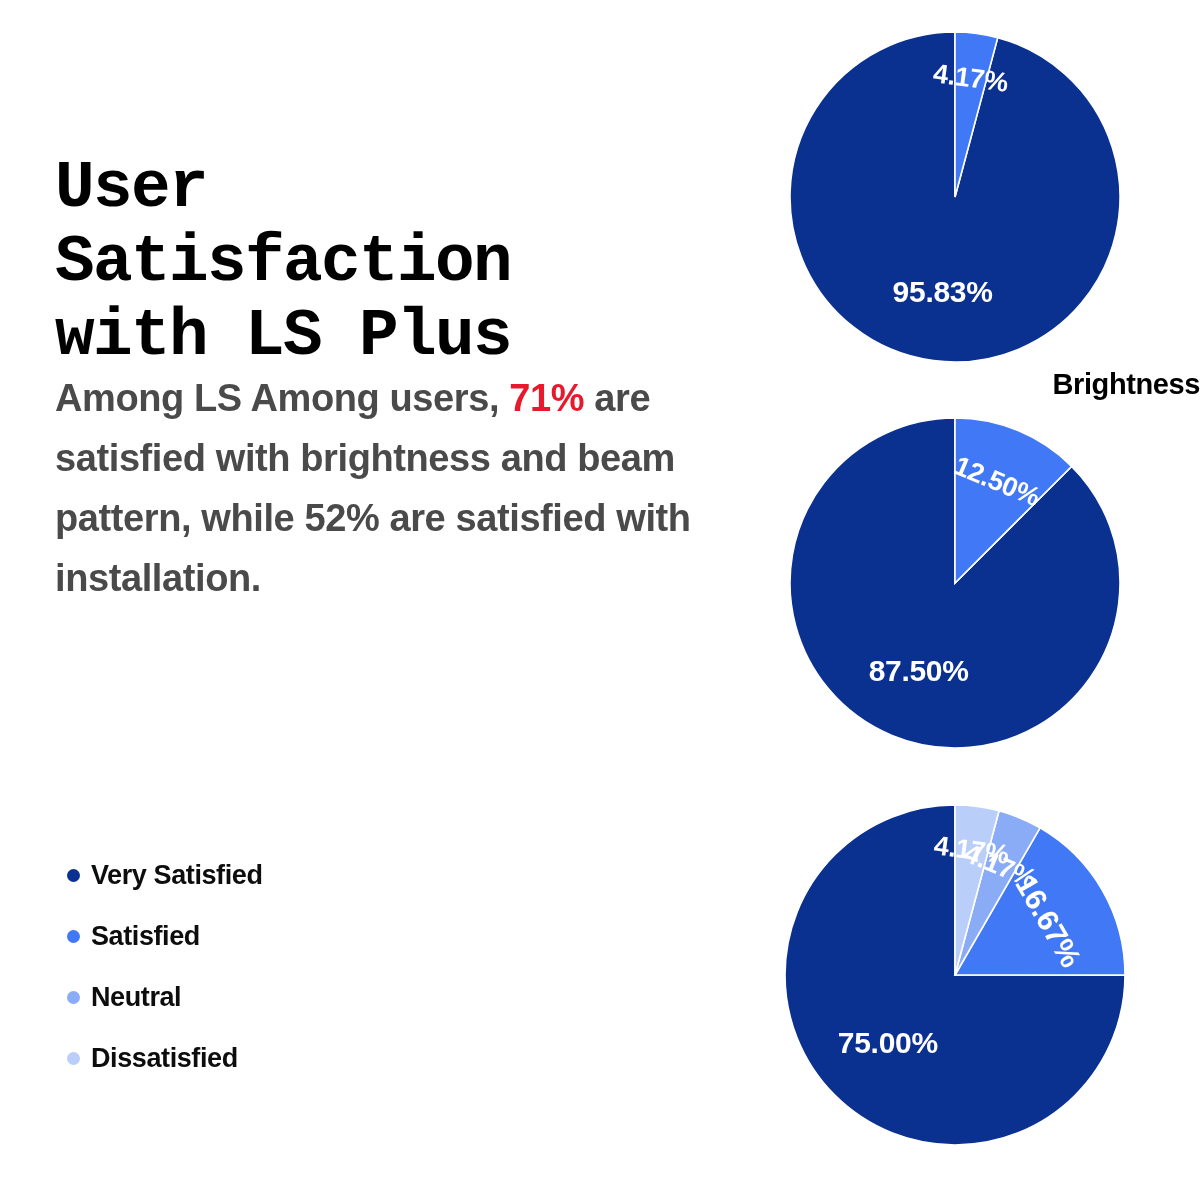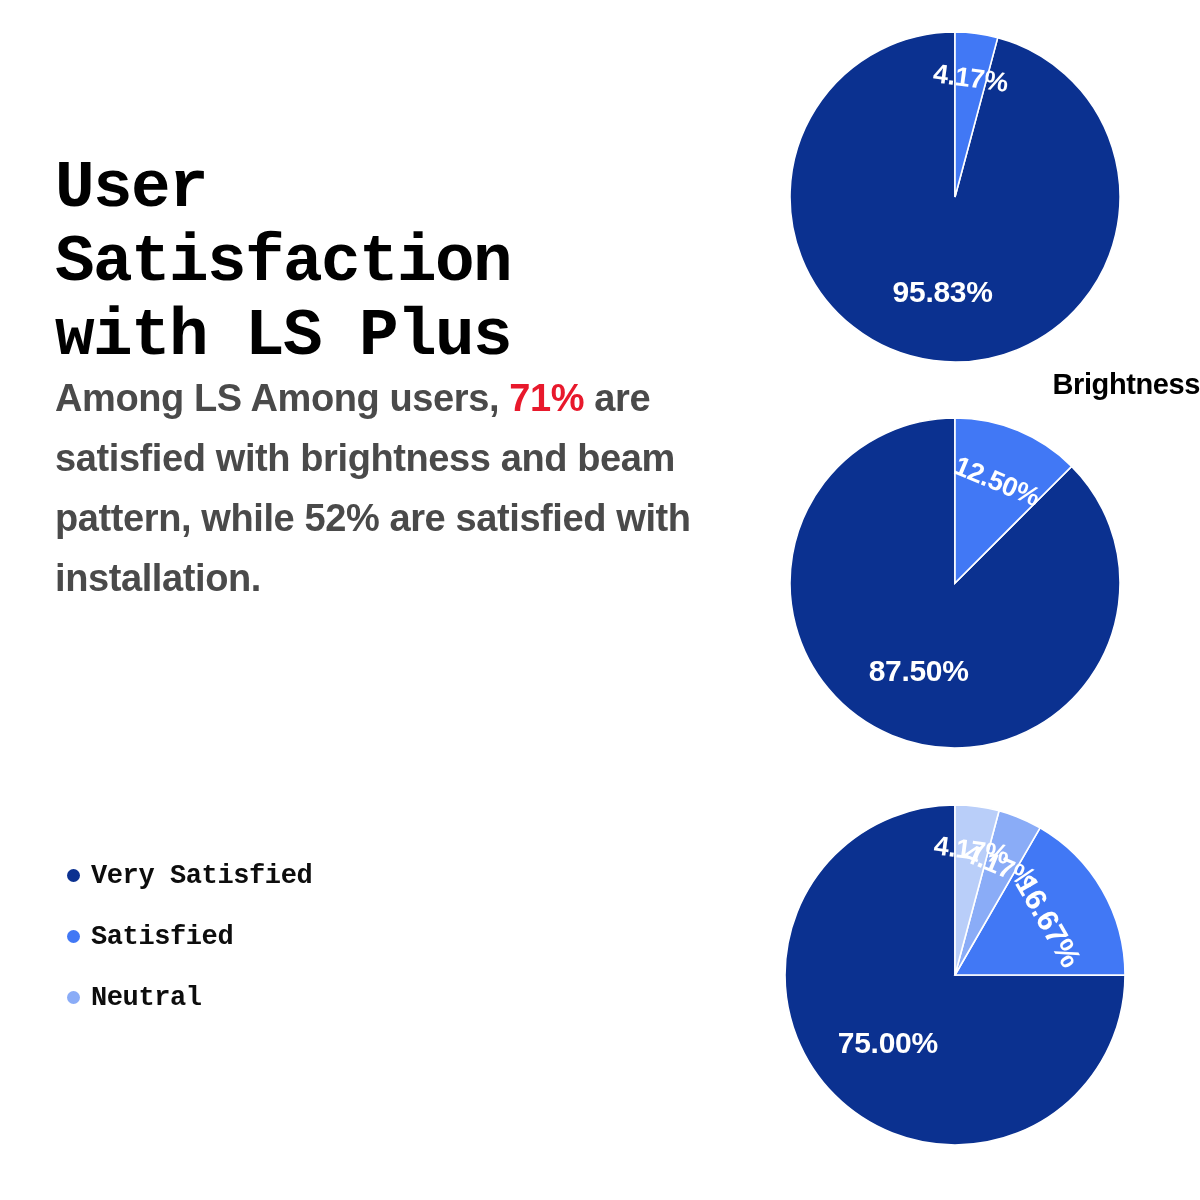--- a/index.html
+++ b/index.html
@@ -76,21 +76,20 @@
     height: 13px;
     border-radius: 50%;
     flex: 0 0 auto;
     margin-right: 11px;
   }
   .legend-label {
     font-size: 27px;
     font-weight: 800;
     color: #0d0d0d;
     letter-spacing: -0.4px;
-    font-family: Liberation Mono, monospace;
   }
 
   
   .pies {
     position: absolute;
     right: 0;
     top: 0;
     width: 490px;
     height: 1200px;
   }
@@ -140,20 +139,24 @@
         <span class="legend-dot" style="background:#0B3190"></span>
         <span class="legend-label">Very Satisfied</span>
       </div>
       <div class="legend-item">
         <span class="legend-dot" style="background:#4178F5"></span>
         <span class="legend-label">Satisfied</span>
       </div>
       <div class="legend-item">
         <span class="legend-dot" style="background:#8AACF7"></span>
         <span class="legend-label">Neutral</span>
+      </div>
+      <div class="legend-item">
+        <span class="legend-dot" style="background:#B9CEF9"></span>
+        <span class="legend-label">Dissatisfied</span>
       </div>
     </div>
   </div>
 
   <div class="pies">
 
     <div class="pie-block" style="top:32px;left:0;">
       <div class="pie-wrap" style="width:330px;height:330px;">
         <svg class="pie-svg" viewBox="0 0 330 330" width="330" height="330">
           <g id="pie0-slices">

